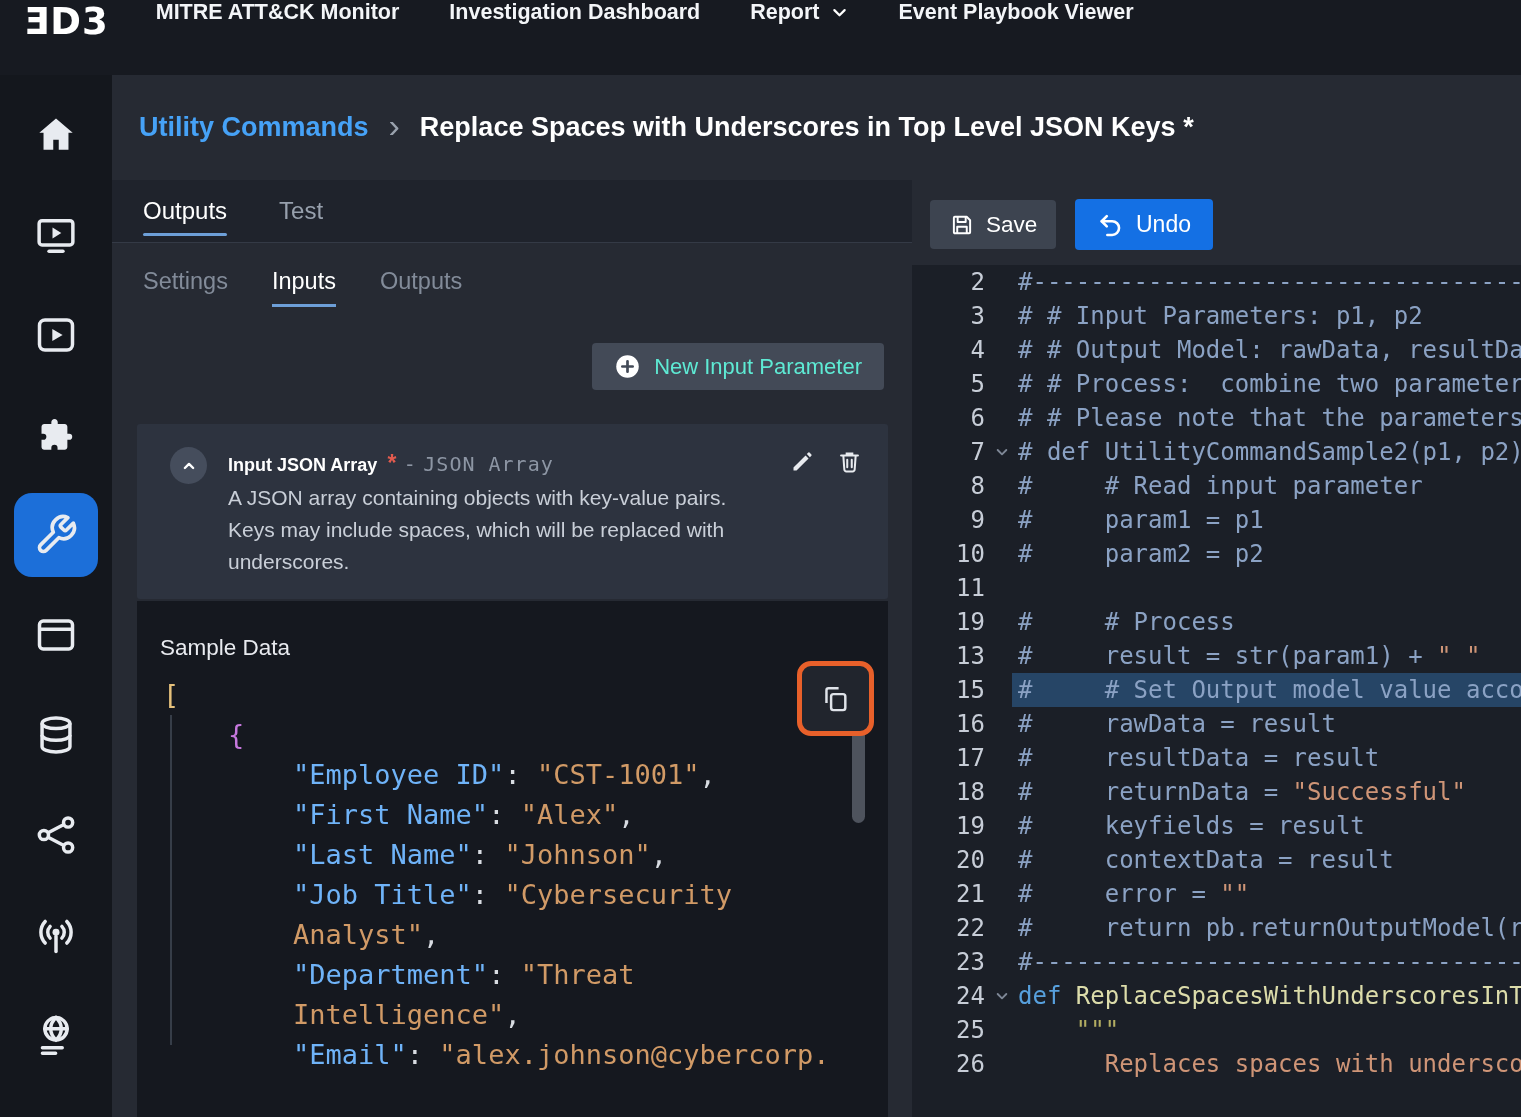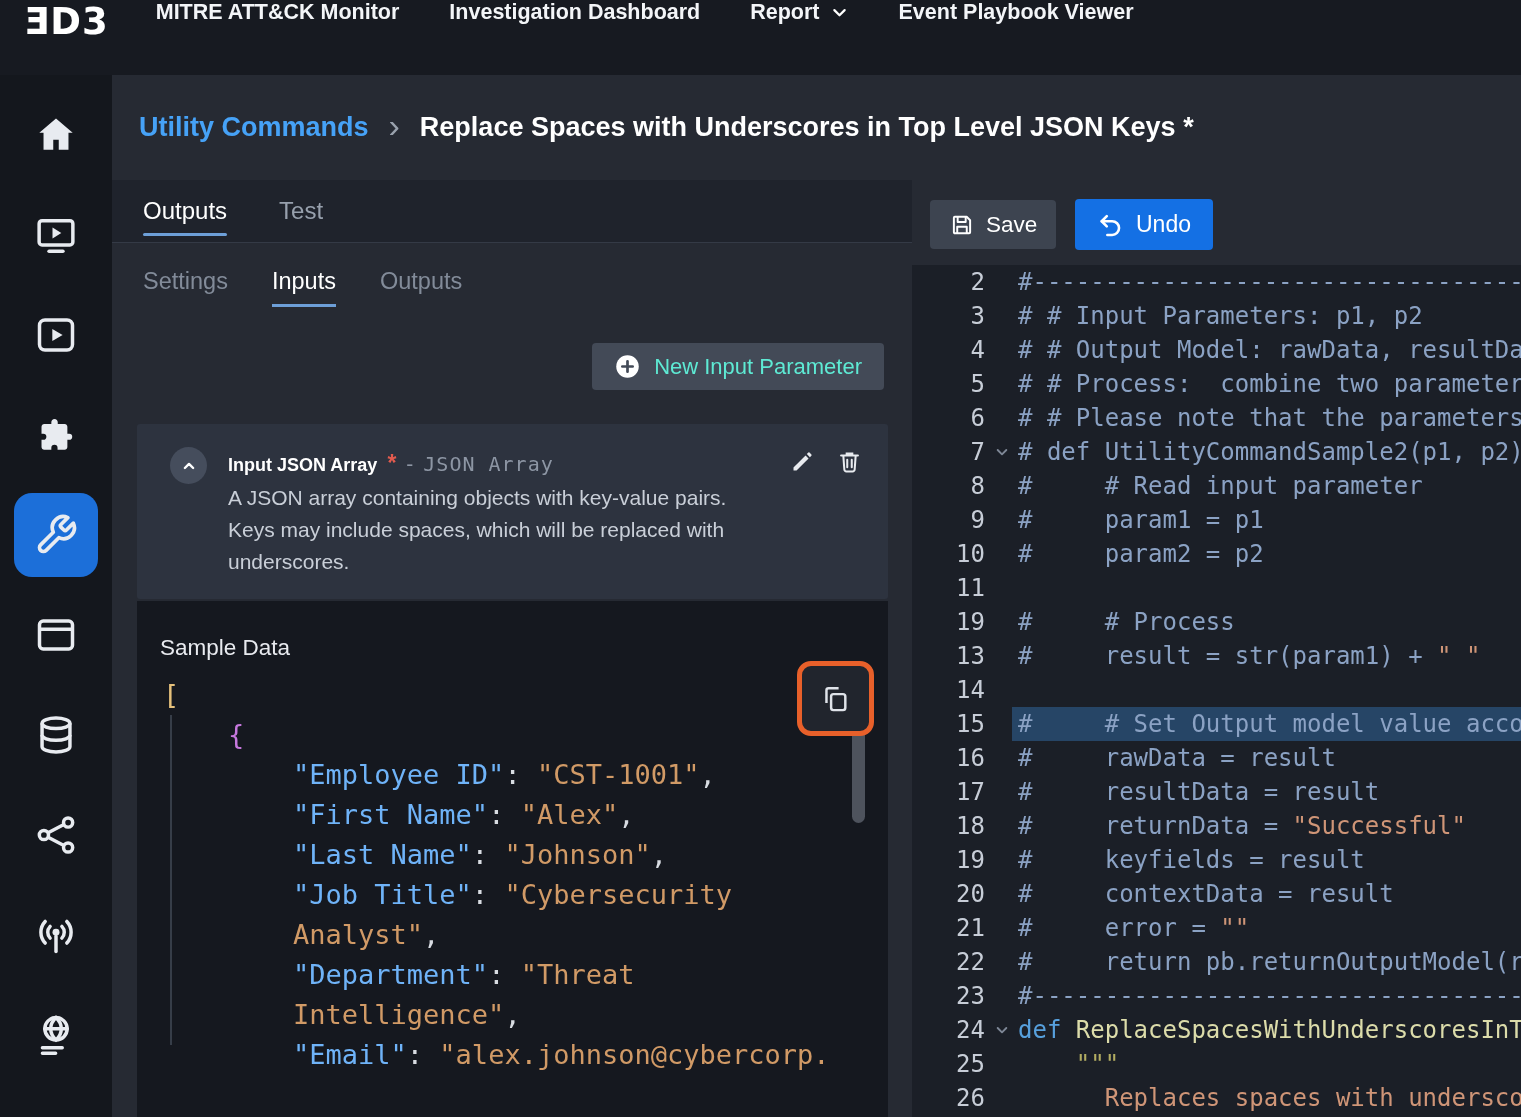--- a/index.html
+++ b/index.html
@@ -384,25 +384,20 @@
         <div class="cl">
           <span class="ln">19</span>
           <span class="fold"></span>
           <span class="code"><span class="c-com">#     # Process</span></span>
         </div>
         <div class="cl">
           <span class="ln">13</span>
           <span class="fold"></span>
           <span class="code"><span class="c-com">#     result = str(param1) + </span><span class="c-str">" "</span></span>
         </div>
-        <div class="cl">
-          <span class="ln">14</span>
-          <span class="fold"></span>
-          <span class="code"></span>
-        </div>
         <div class="cl hl">
           <span class="ln">15</span>
           <span class="fold"></span>
           <span class="code"><span class="c-com">#     # Set Output model value accor</span></span>
         </div>
         <div class="cl">
           <span class="ln">16</span>
           <span class="fold"></span>
           <span class="code"><span class="c-com">#     rawData = result</span></span>
         </div>

